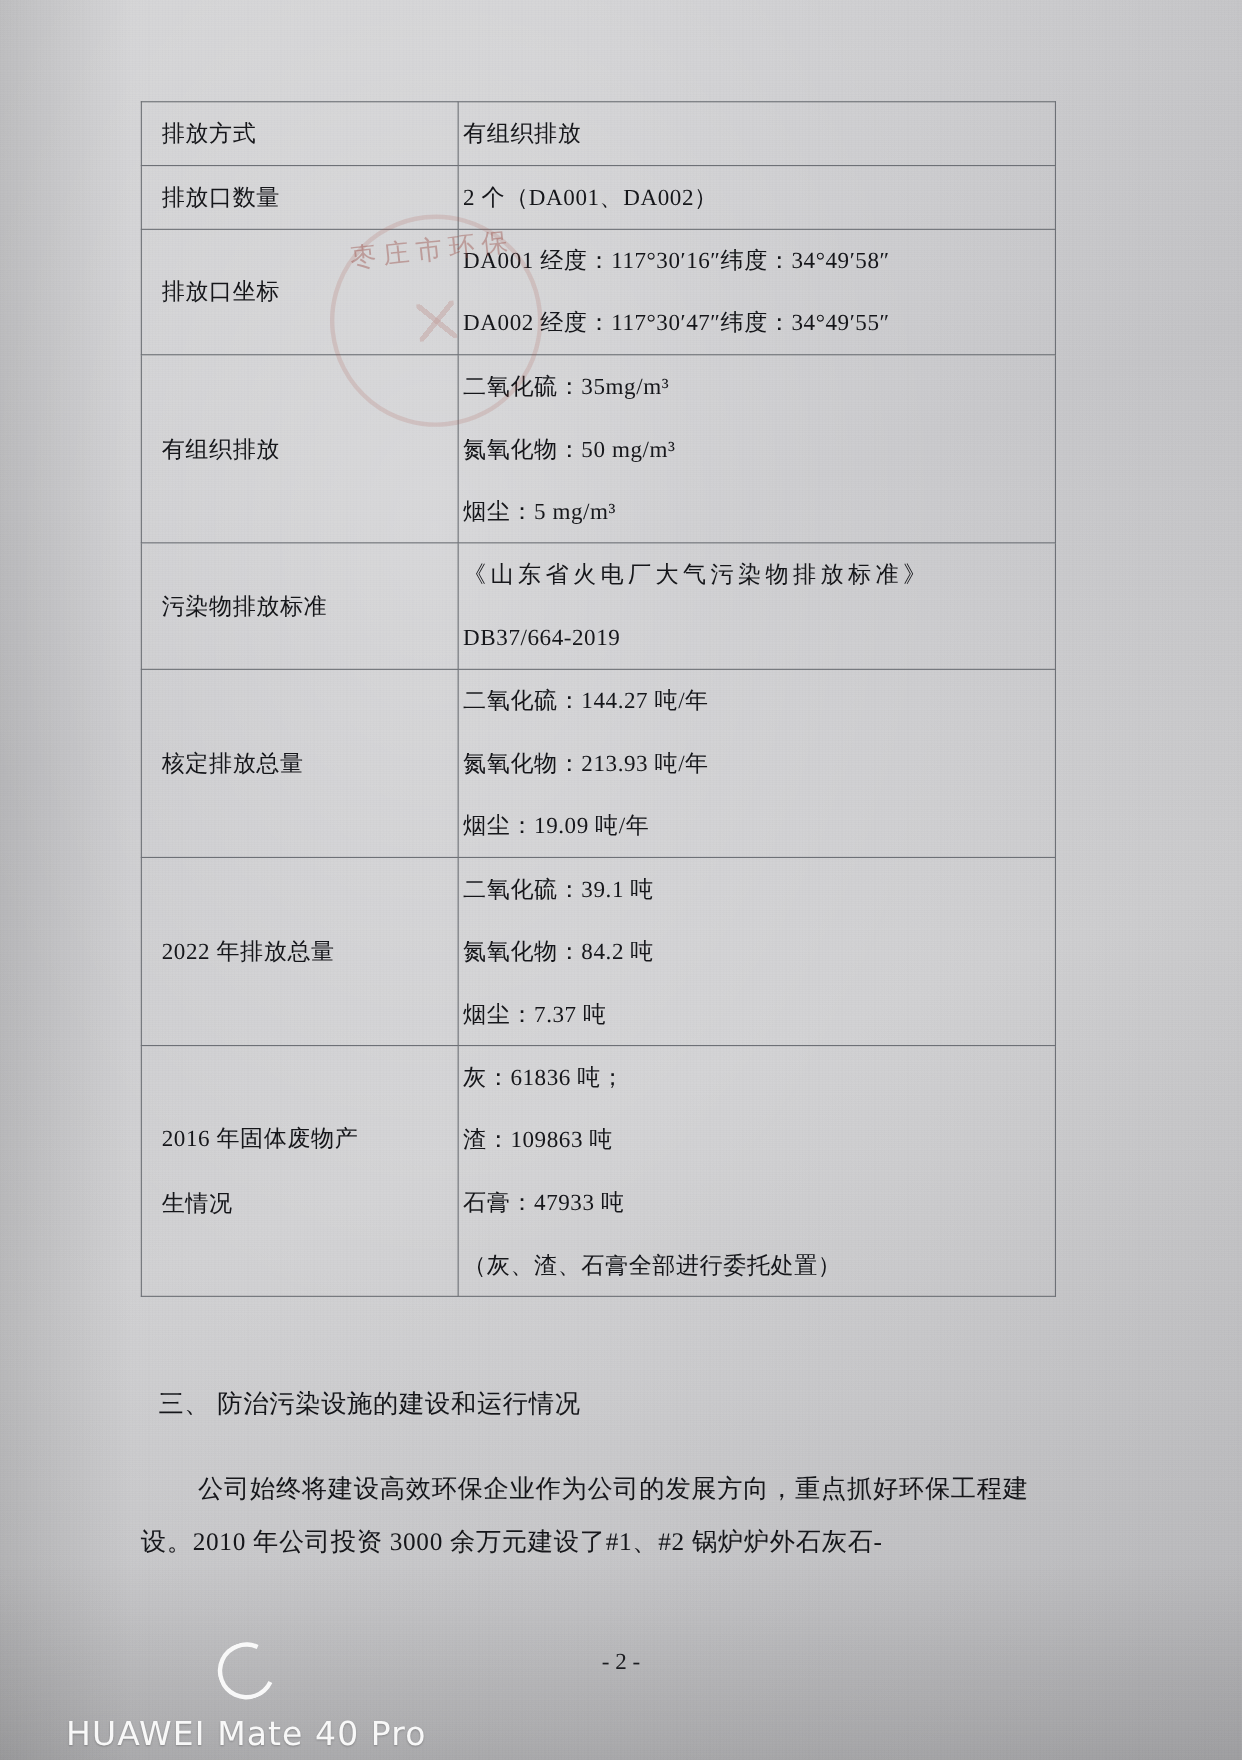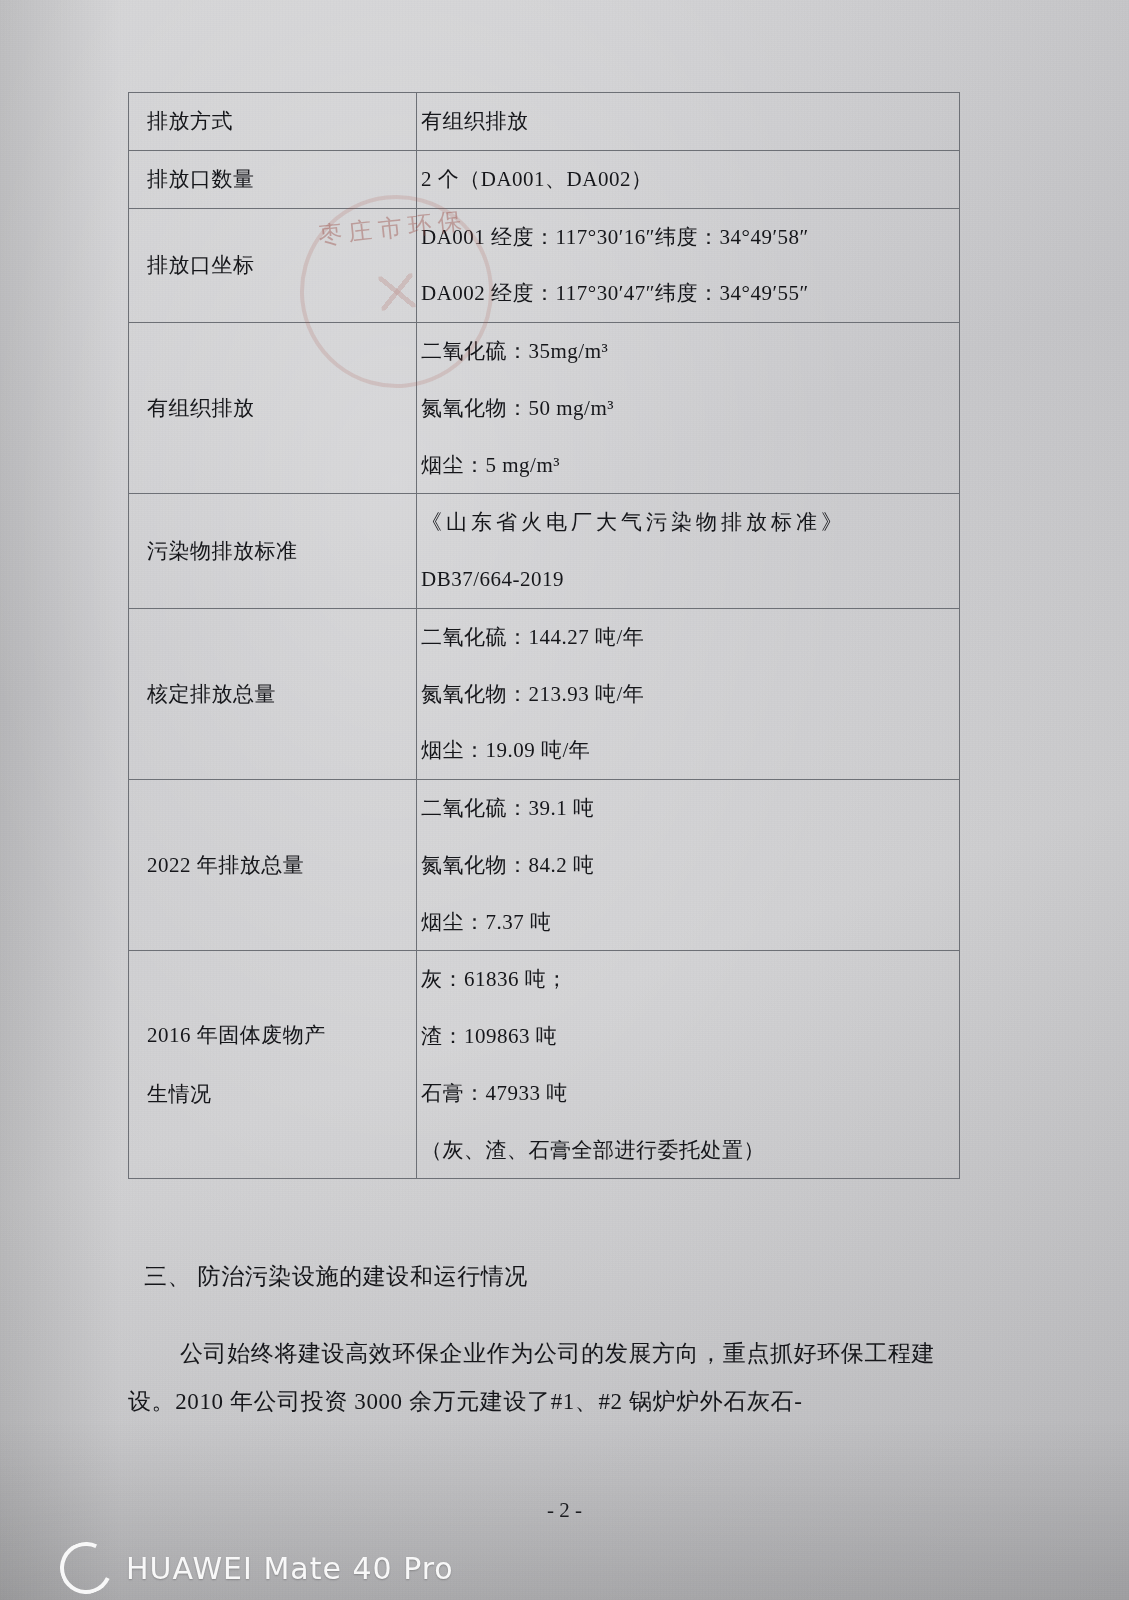--- a/index.html
+++ b/index.html
@@ -142,20 +142,21 @@
   .watermark {
     position: absolute;
     left: 60px;
     bottom: 6px;
     display: flex;
     align-items: center;
     gap: 14px;
     color: #ffffff;
     opacity: 0.92;
     pointer-events: none;
+    flex-direction: column;
   }
   .wm-logo {
     width: 44px; height: 44px;
     border: 4px solid #fff;
     border-radius: 50%;
     border-right-color: transparent;
     transform: rotate(-20deg);
   }
   .wm-label {
     font-family: "DejaVu Sans", sans-serif;

